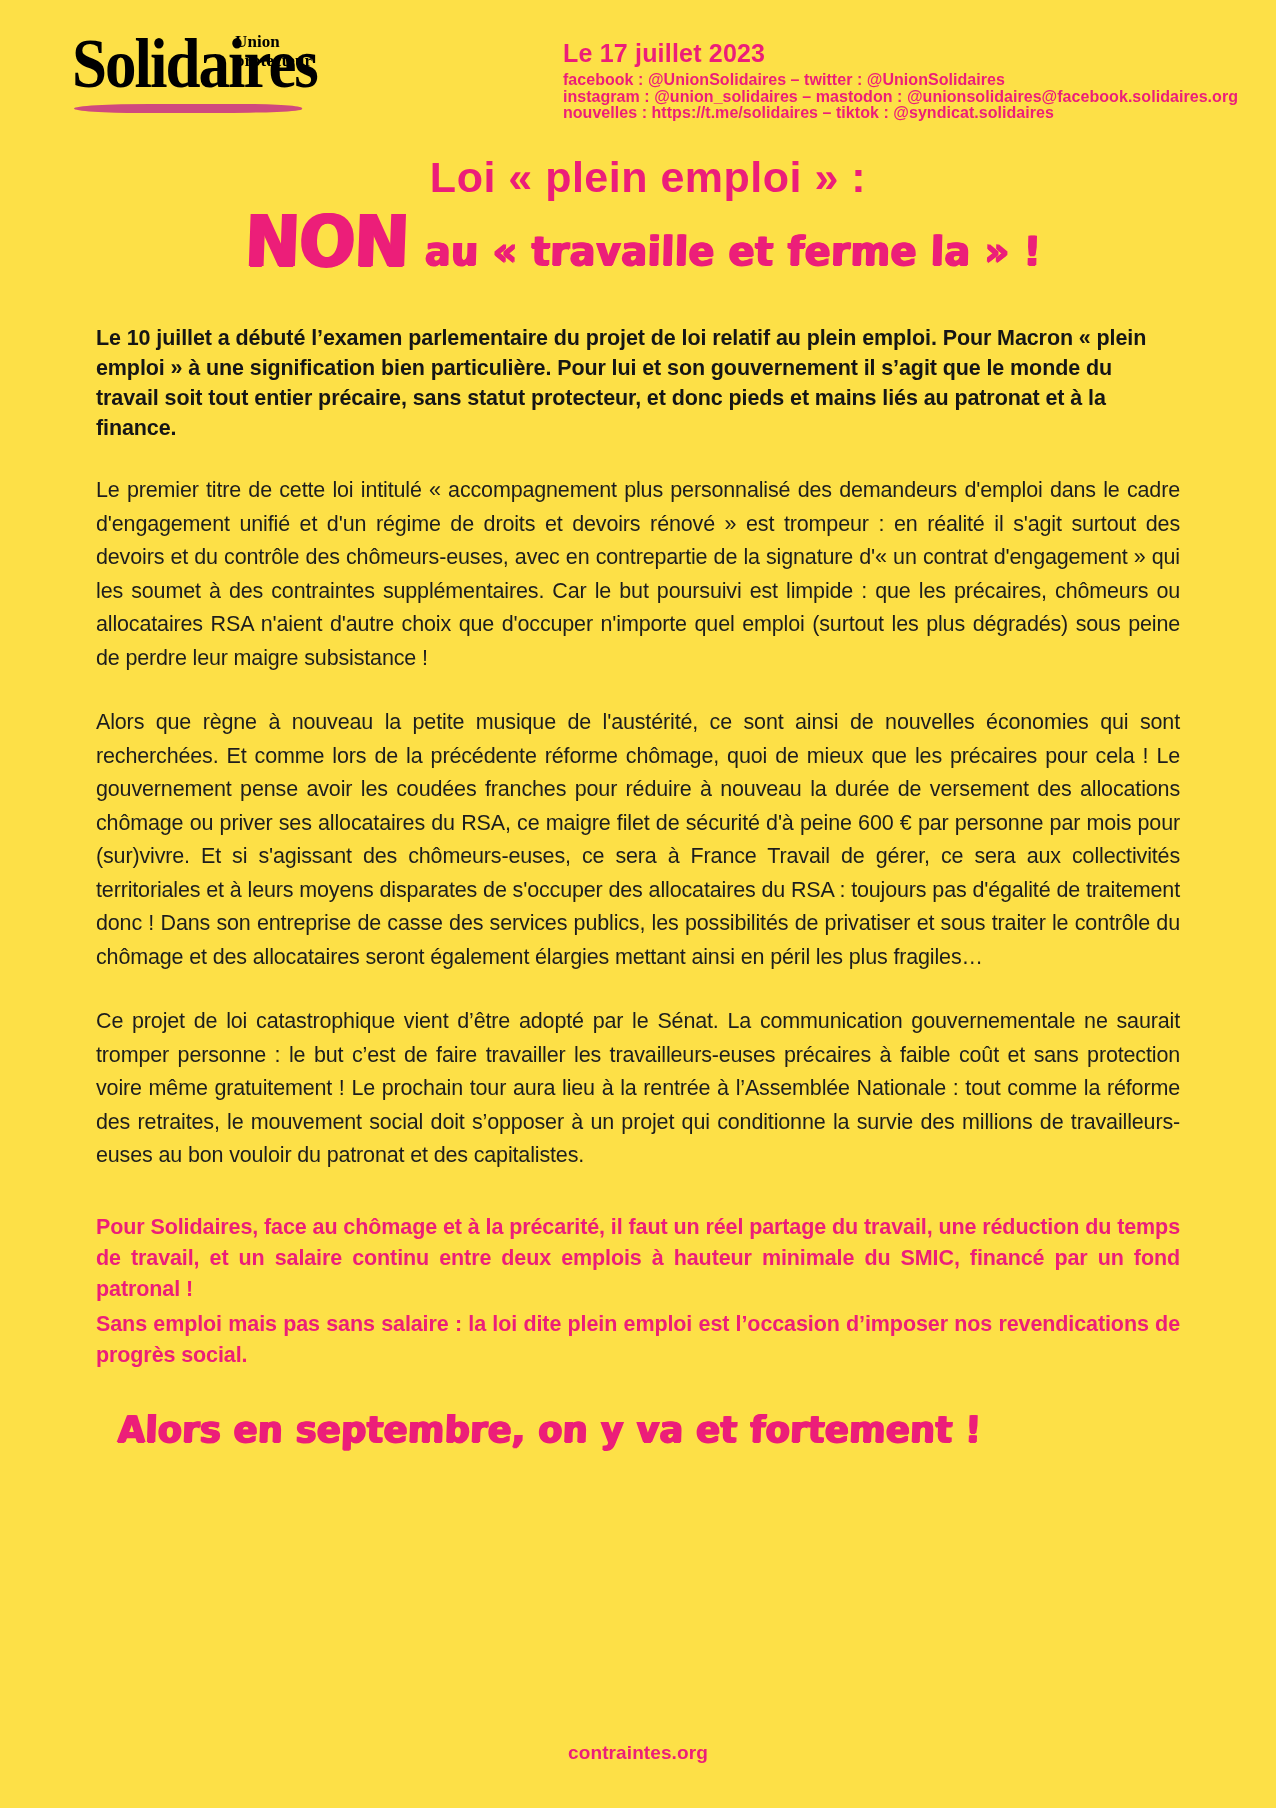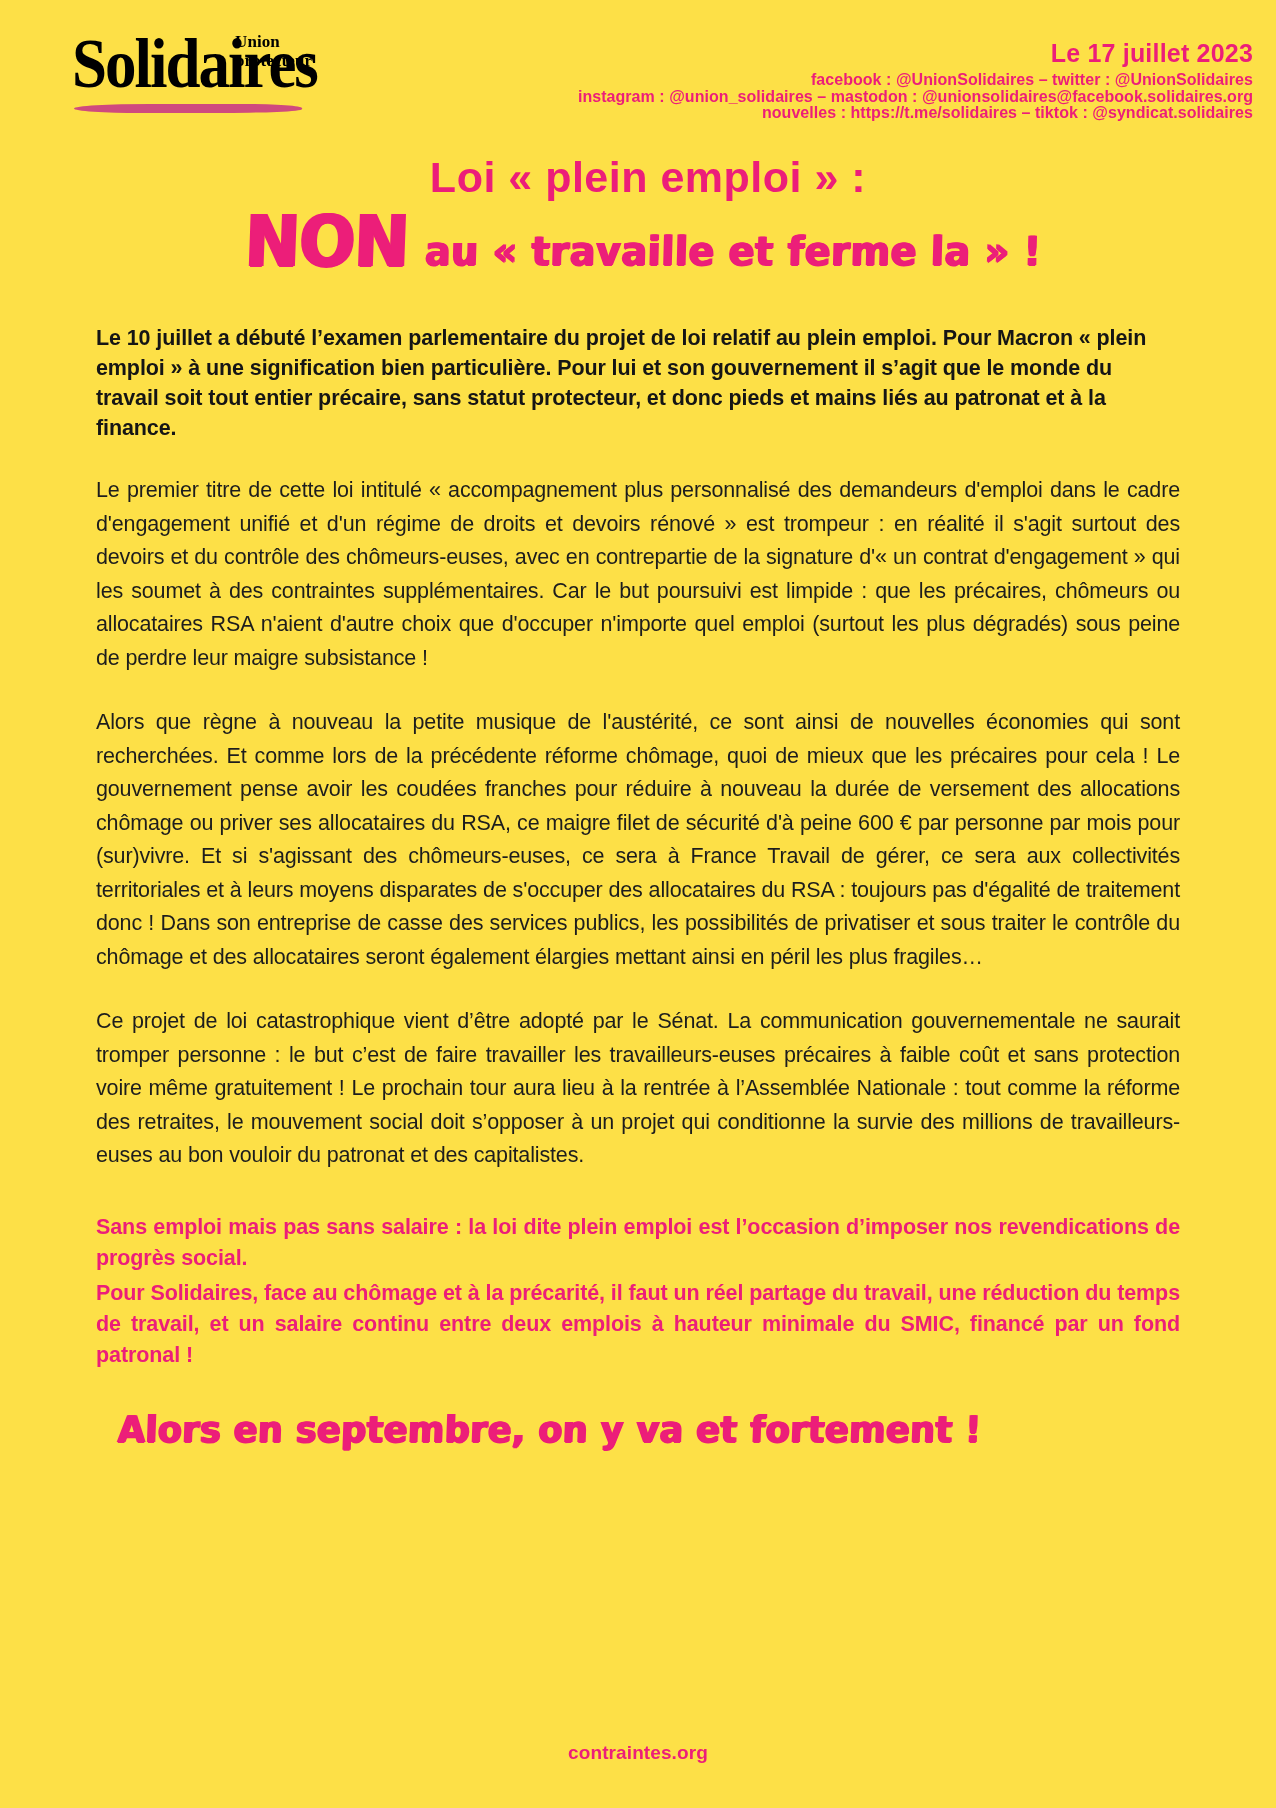--- a/index.html
+++ b/index.html
@@ -68,23 +68,23 @@
     margin-top: 4px;
     margin-left: 2px;
     width: 228px;
     height: 9px;
     background: #cf4a7e;
     border-radius: 40% 30% 45% 35% / 60% 55% 50% 60%;
   }
 
   .header-right {
     position: absolute;
-    right: 23px;
+    right: 38px;
     top: 38px;
-    text-align: right;
+    text-align: left;
   }
   .header-date {
     font-size: 25px;
     font-weight: bold;
     color: #ec1e79;
     letter-spacing: 0.2px;
     line-height: 30px;
   }
   .header-contacts {
     margin-top: 4px;
@@ -255,22 +255,22 @@
 
   <div class="content">
 
     <p class="lead">Le 10 juillet a débuté l’examen parlementaire du projet de loi relatif au plein emploi. Pour Macron « plein emploi » à une signification bien particulière. Pour lui et son gouvernement il s’agit que le monde du travail soit tout entier précaire, sans statut protecteur, et donc pieds et mains liés au patronat et à la finance.</p>
 
     <p class="para">Le premier titre de cette loi intitulé « accompagnement plus personnalisé des demandeurs d'emploi dans le cadre d'engagement unifié et d'un régime de droits et devoirs rénové » est trompeur : en réalité il s'agit surtout des devoirs et du contrôle des chômeurs-euses, avec en contrepartie de la signature d'« un contrat d'engagement » qui les soumet à des contraintes supplémentaires. Car le but poursuivi est limpide : que les précaires, chômeurs ou allocataires RSA n'aient d'autre choix que d'occuper n'importe quel emploi (surtout les plus dégradés) sous peine de perdre leur maigre subsistance !</p>
     <p class="para">Alors que règne à nouveau la petite musique de l'austérité, ce sont ainsi de nouvelles économies qui sont recherchées. Et comme lors de la précédente réforme chômage, quoi de mieux que les précaires pour cela ! Le gouvernement pense avoir les coudées franches pour réduire à nouveau la durée de versement des allocations chômage ou priver ses allocataires du RSA, ce maigre filet de sécurité d'à peine 600 € par personne par mois pour (sur)vivre. Et si s'agissant des chômeurs-euses, ce sera à France Travail de gérer, ce sera aux collectivités territoriales et à leurs moyens disparates de s'occuper des allocataires du RSA : toujours pas d'égalité de traitement donc ! Dans son entreprise de casse des services publics, les possibilités de privatiser et sous traiter le contrôle du chômage et des allocataires seront également élargies mettant ainsi en péril les plus fragiles…</p>
     <p class="para">Ce projet de loi catastrophique vient d’être adopté par le Sénat. La communication gouvernementale ne saurait tromper personne : le but c’est de faire travailler les travailleurs-euses précaires à faible coût et sans protection voire même gratuitement ! Le prochain tour aura lieu à la rentrée à l’Assemblée Nationale : tout comme la réforme des retraites, le mouvement social doit s’opposer à un projet qui conditionne la survie des millions de travailleurs-euses au bon vouloir du patronat et des capitalistes.</p>
 
     <div class="pink-block">
+      <p class="pink-para">Pour Solidaires, face au chômage et à la précarité, il faut un réel partage du travail, une réduction du temps de travail, et un salaire continu entre deux emplois à hauteur minimale du SMIC, financé par un fond patronal !</p>
       <p class="pink-para">Sans emploi mais pas sans salaire : la loi dite plein emploi est l’occasion d’imposer nos revendications de progrès social.</p>
-      <p class="pink-para">Pour Solidaires, face au chômage et à la précarité, il faut un réel partage du travail, une réduction du temps de travail, et un salaire continu entre deux emplois à hauteur minimale du SMIC, financé par un fond patronal !</p>
     </div>
 
     <div class="slogan">Alors en septembre, on y va et fortement !</div>
 
   </div>
 
   <div class="footer">
     <a class="footer-link" href="#">contraintes.org</a>
   </div>
 

